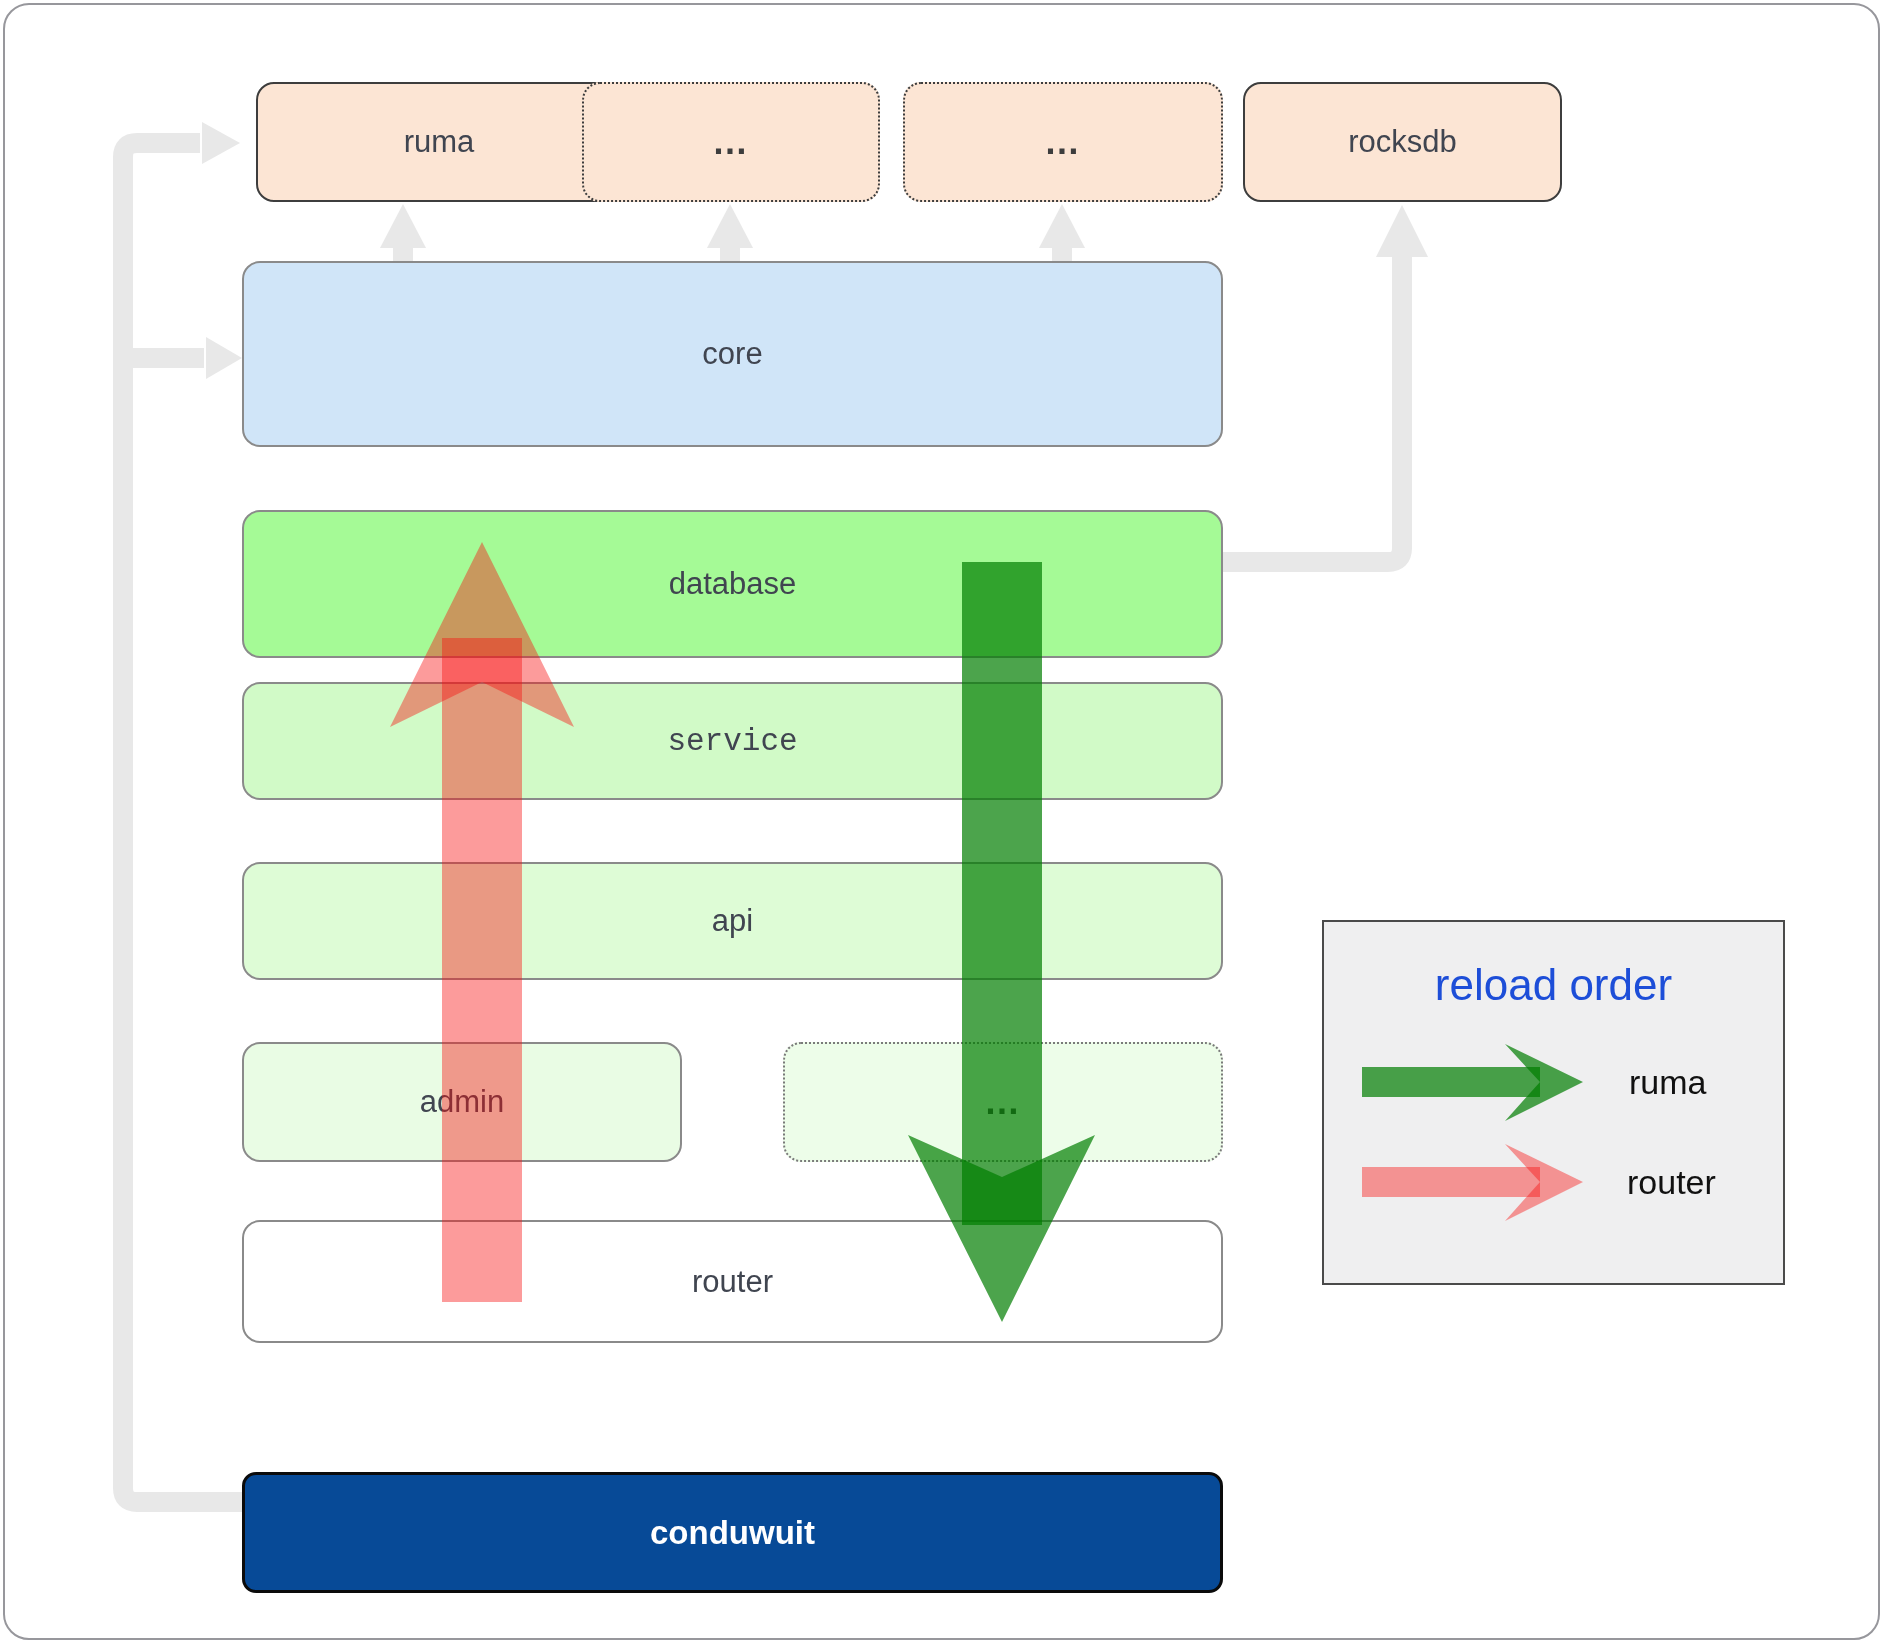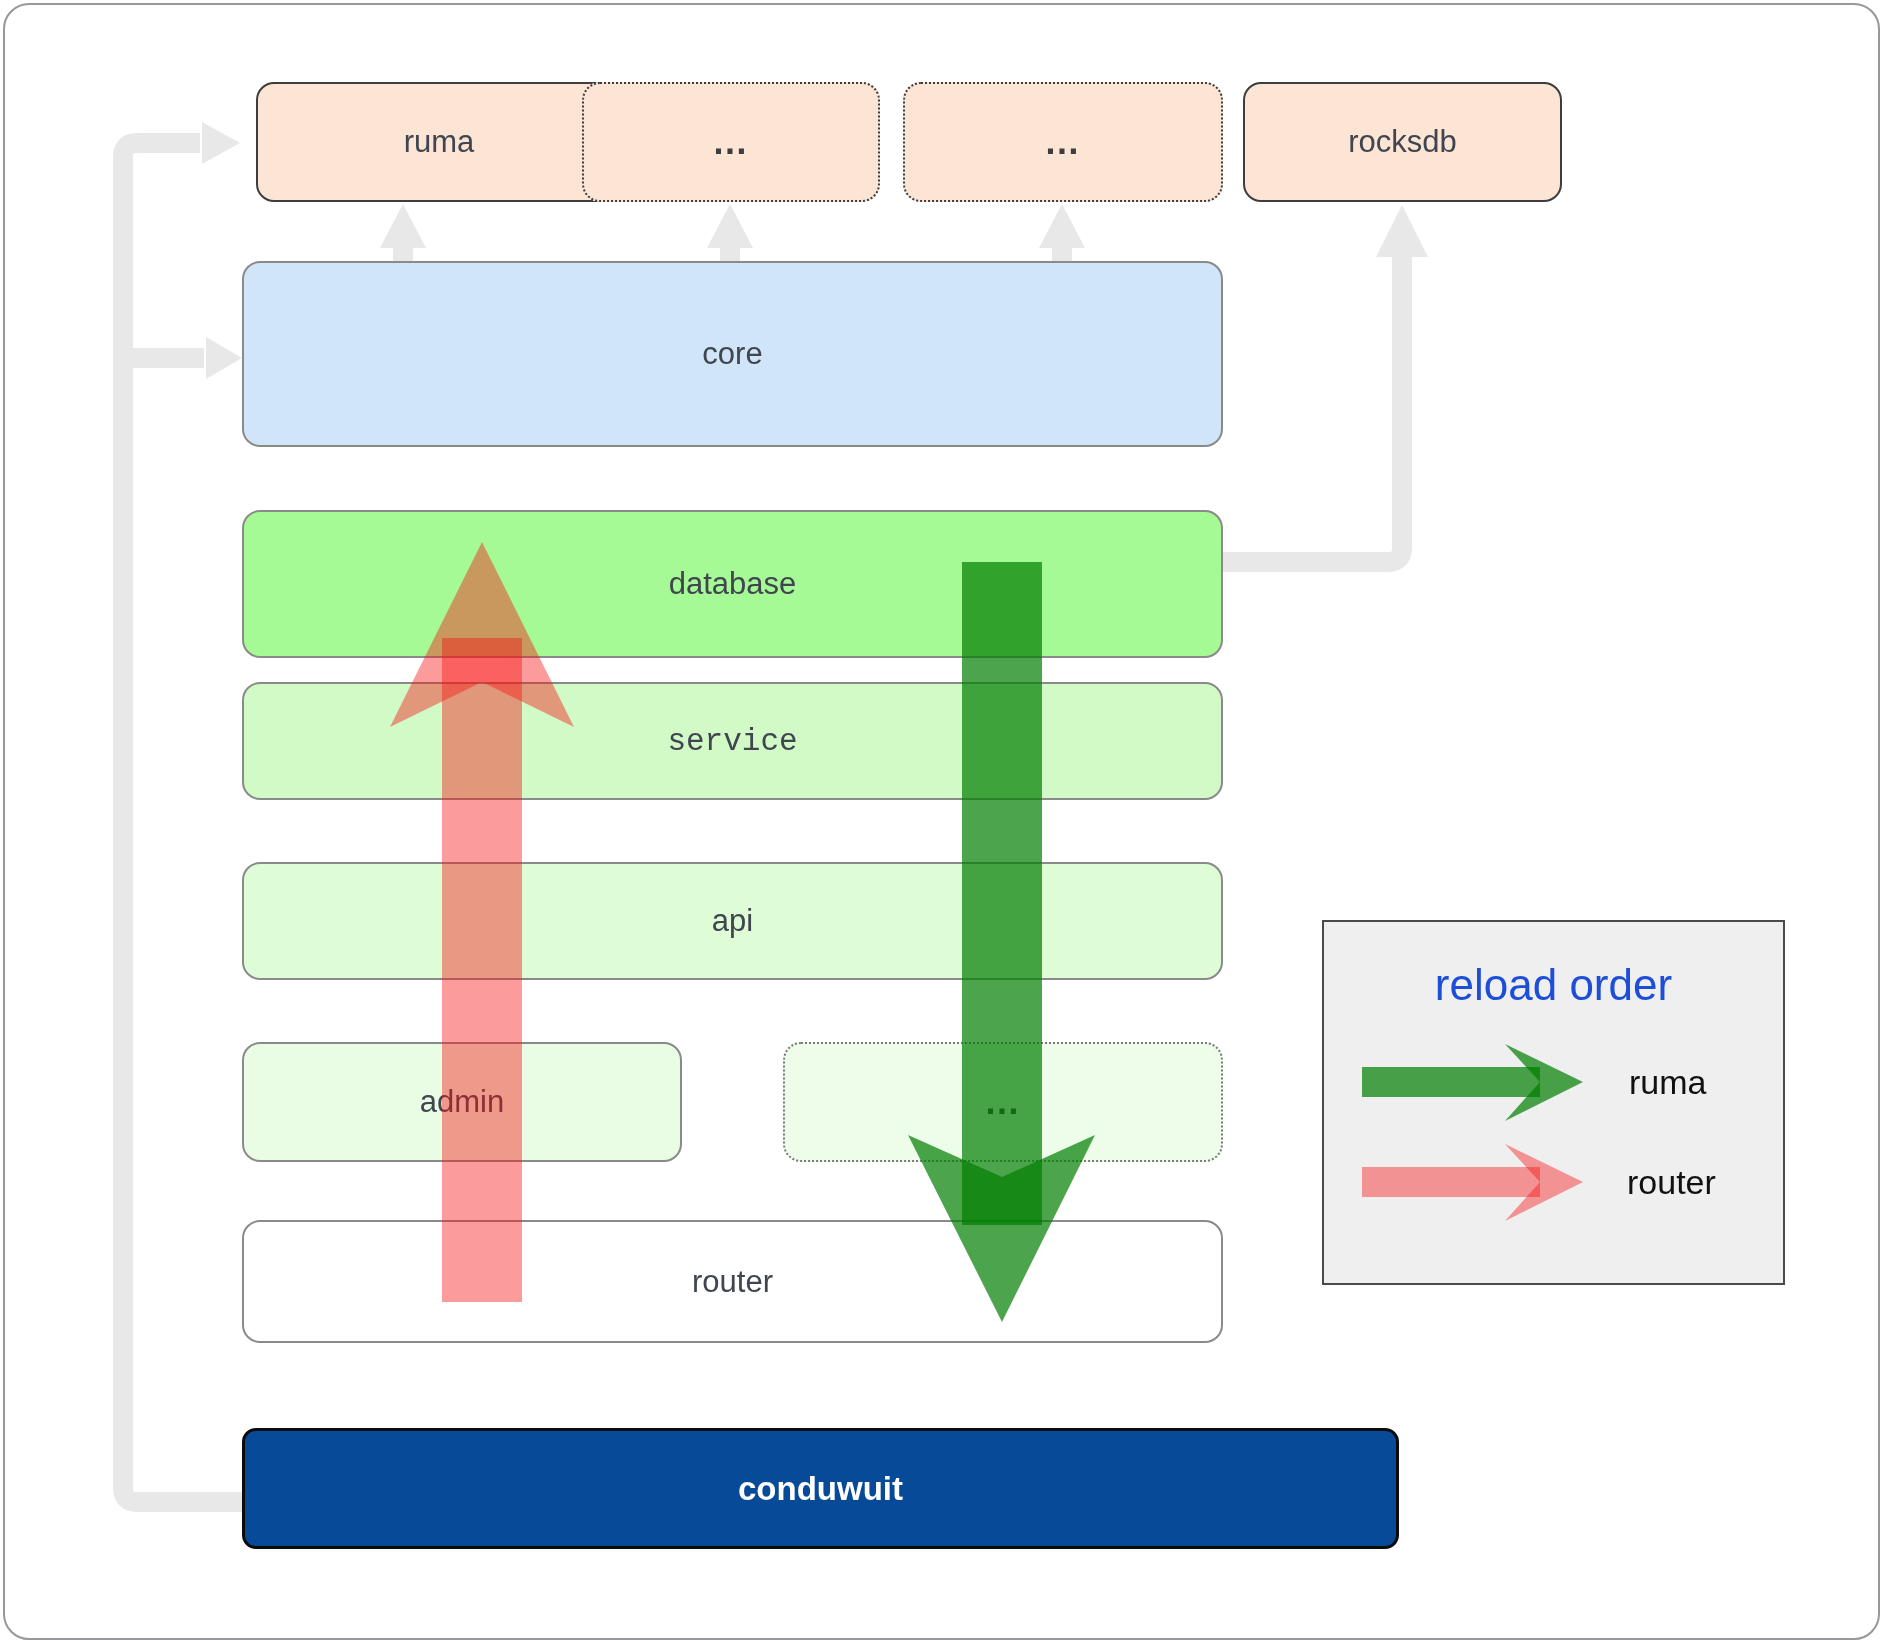--- a/index.html
+++ b/index.html
@@ -32,21 +32,21 @@
   .b-dot1{left:582px;top:82px;width:298px;height:120px;}
   .b-dot2{left:903px;top:82px;width:320px;height:120px;}
   .b-rocksdb{left:1243px;top:82px;width:319px;height:120px;}
   .b-core{left:242px;top:261px;width:981px;height:186px;}
   .b-database{left:242px;top:510px;width:981px;height:148px;}
   .b-service{left:242px;top:682px;width:981px;height:118px;font-family:Liberation Mono, monospace;}
   .b-api{left:242px;top:862px;width:981px;height:118px;}
   .b-admin{left:242px;top:1042px;width:440px;height:120px;}
   .b-dot3{left:783px;top:1042px;width:440px;height:120px;}
   .b-router{left:242px;top:1220px;width:981px;height:123px;}
-  .b-conduwuit{left:242px;top:1428px;width:1157px;height:121px;}
+  .b-conduwuit{left:242px;top:1472px;width:981px;height:121px;}
   .legend{
     position:absolute;left:1322px;top:920px;width:463px;height:365px;box-sizing:border-box;
     background:#efeff0;border:2px solid #4a4a4a;z-index:2;
   }
   .legend-title{
     position:absolute;left:0;top:38px;width:100%;text-align:center;
     font-size:44px;color:#1d4ed8;
   }
   .legend-label{position:absolute;font-size:34px;color:#111111;}
   .legend-label.load{left:305px;top:141px;}

